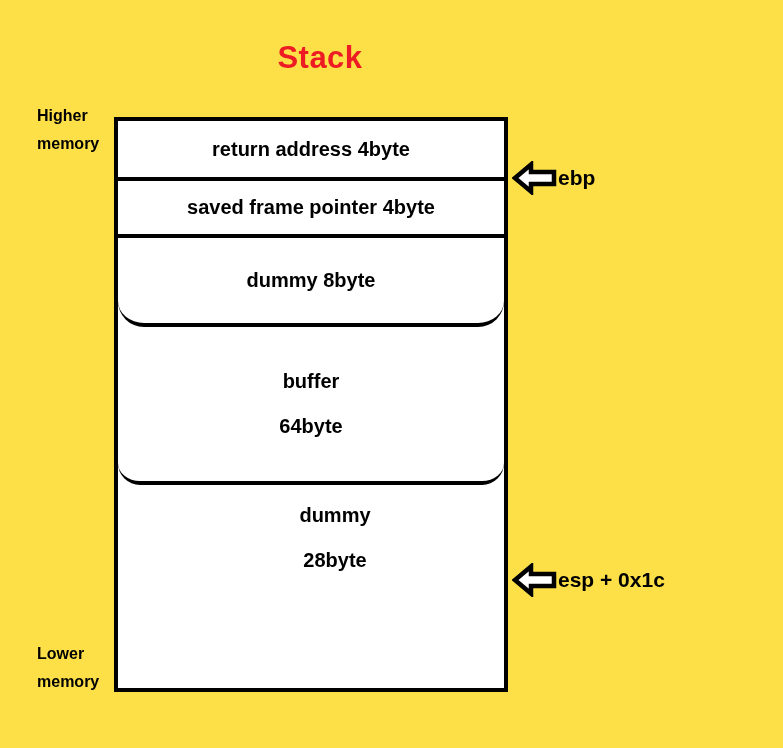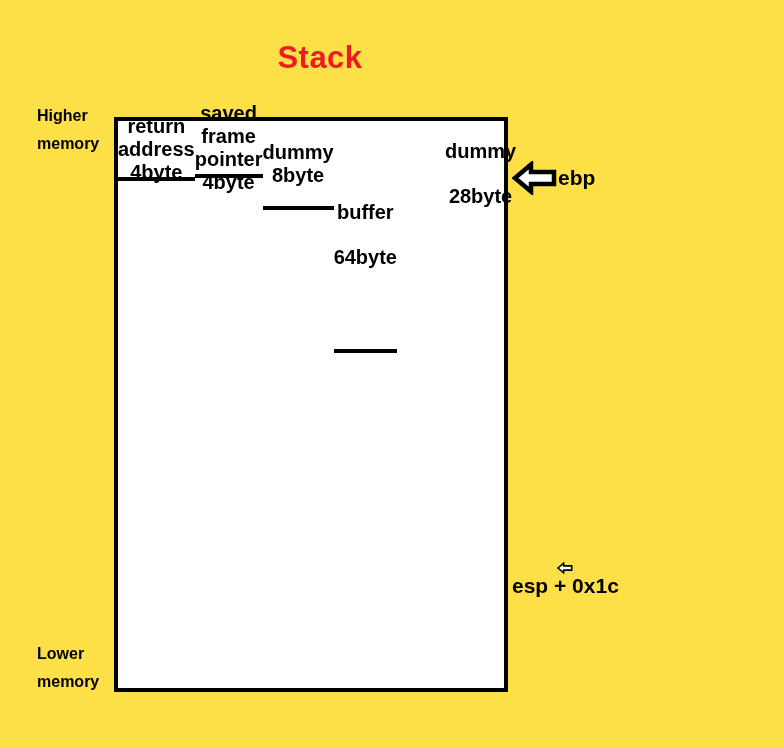--- a/index.html
+++ b/index.html
@@ -38,61 +38,61 @@
   .stack-box {
     position: absolute;
     left: 114px;
     top: 117px;
     width: 394px;
     height: 575px;
     border: 4px solid #000000;
     box-sizing: border-box;
     background: #ffffff;
     display: flex;
-    flex-direction: row;
+    flex-direction: column;
   }
   .cell {
     box-sizing: border-box;
     border-bottom: 4px solid #000000;
     display: flex;
     flex-direction: column;
     align-items: center;
     justify-content: center;
     font-size: 20px;
     font-weight: bold;
     color: #000000;
     text-align: center;
   }
   .cell.last { border-bottom: none; padding-left: 48px; }
   .cell .line { display: block; }
   .cell .line + .line { margin-top: 22px; }
   .c0 { height: 60px; }
   .c1 { height: 57px; }
-  .c2 { height: 89px; }
+  .c2 { height: 89px; border-radius: 26px; }
   .c3 { height: 56px; }
-  .c4 { height: 232px; }
+  .c4 { height: 158px; border-radius: 22px; }
   .c5 { height: 106px; }
 
   .pointer {
     position: absolute;
     left: 512px;
     height: 36px;
     display: flex;
     align-items: center;
   }
   .pointer .arrow { width: 46px; height: 34px; display: block; }
   .pointer .ptr-label {
     font-size: 21px;
     font-weight: bold;
     color: #000000;
     white-space: nowrap;
   }
   .p0 { top: 160px; }
   .p1 { top: 363px; }
-  .p2 { top: 562px; flex-direction: column; }
+  .p2 { top: 562px; }
   .p3 { top: 671px; }
 </style>
 </head>
 <body>
 
 <div id="canvas">
 
   <div class="title" style="color: rgb(237, 28, 36);">Stack</div>
 
   <div class="side-label higher">

